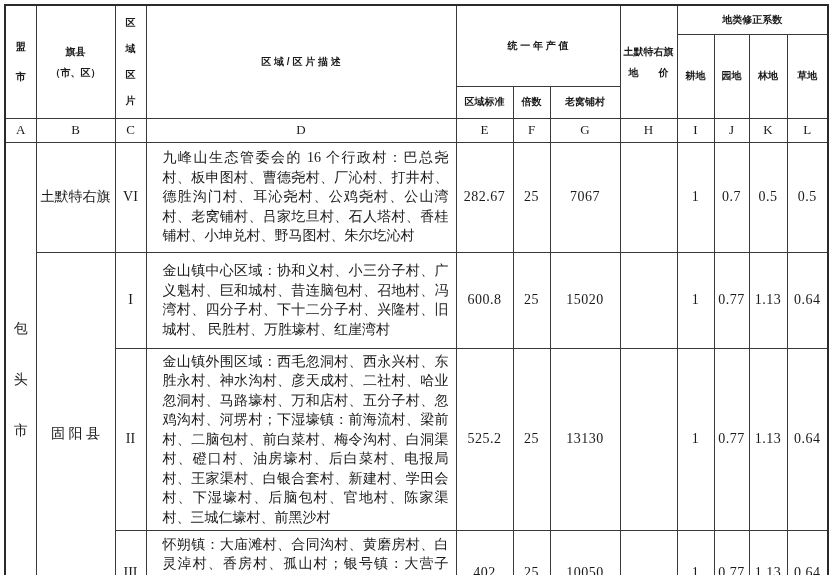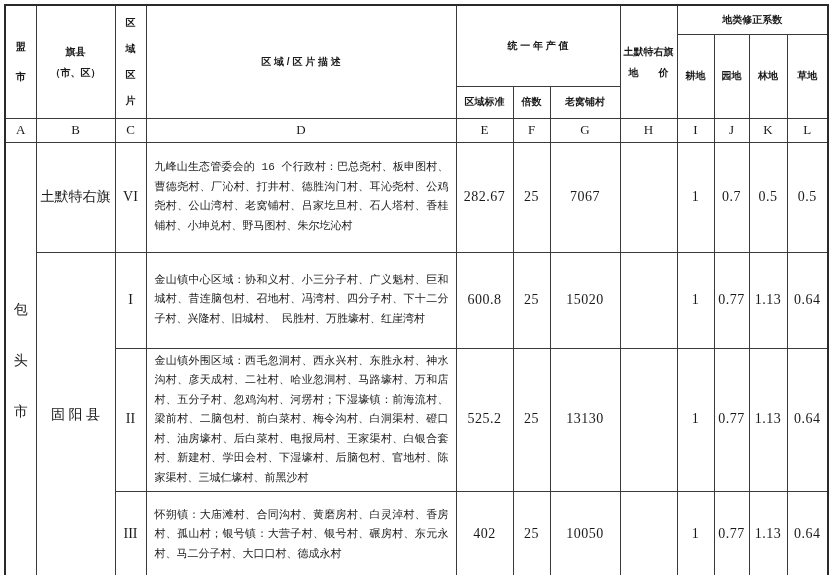--- a/index.html
+++ b/index.html
@@ -8,21 +8,21 @@
   table{border-collapse:collapse;table-layout:fixed;width:823px;height:567px;}
   td{border:1px solid #3a3a3a;text-align:center;vertical-align:middle;
      padding:0;font-size:14px;line-height:1.35;overflow:hidden;}
   table{border:2px solid #2a2a2a;}
   .hd{font-family:"Liberation Sans","DejaVu Sans",sans-serif;font-weight:bold;font-size:10px;}
   .letters td{font-size:13px;height:23px;}
   .vstack{display:inline-block;width:1em;word-break:break-all;margin:0 auto;}
   .v-meng{line-height:30px;}
   .v-zone{line-height:26px;}
   .v-city{line-height:51px;}
-  .desc{text-align:left;padding:3px 7px 3px 8px;font-size:11px;line-height:19.5px;text-align:justify;font-family:Liberation Mono, monospace;}
+  .desc{text-align:left;padding:3px 7px 3px 16px;font-size:14px;line-height:19.5px;text-align:justify;}
   .num{font-size:14px;letter-spacing:.5px;text-align:center;}
   .two-line{line-height:21px;}
 </style>
 </head>
 <body>
 
 <div class="page">
 <table>
   <colgroup>
     <col style="width:31px">

